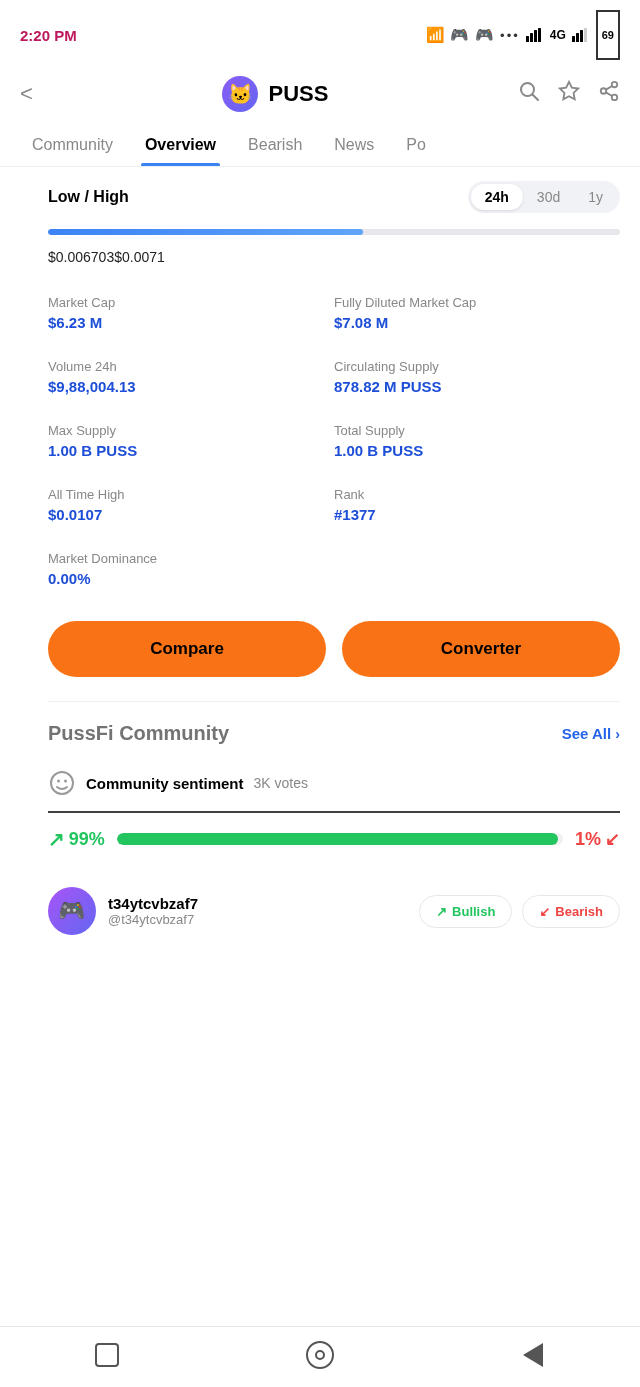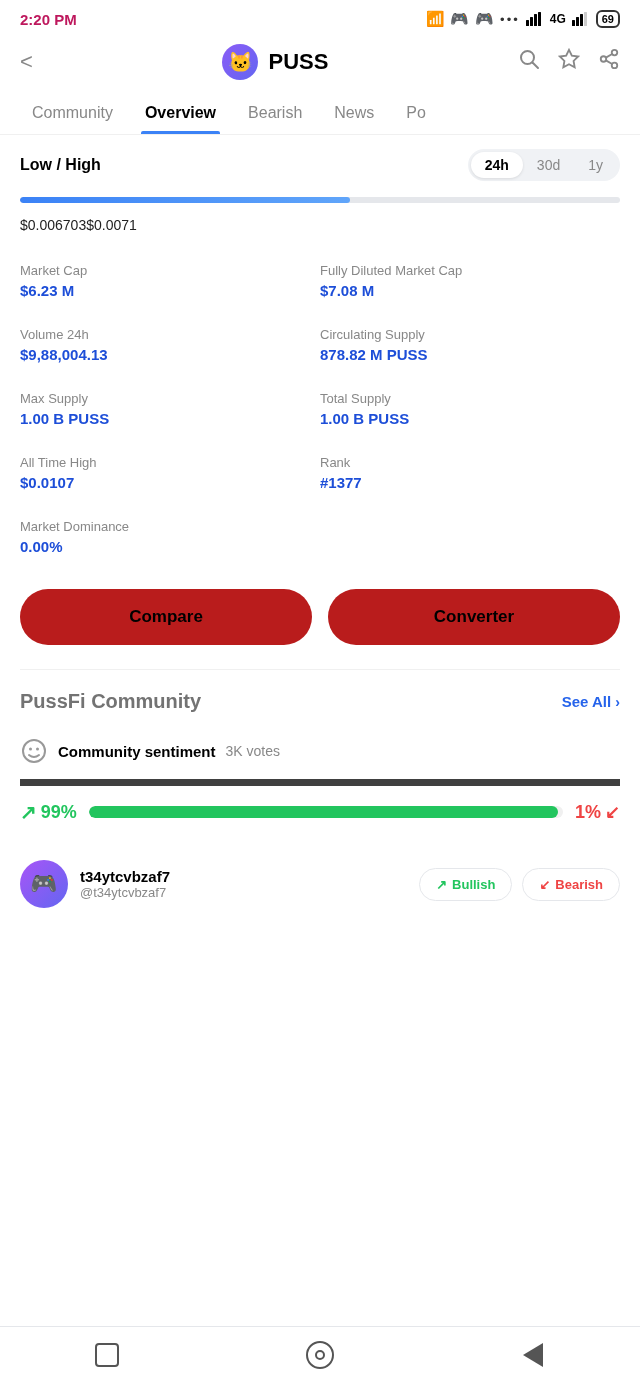--- a/index.html
+++ b/index.html
@@ -192,21 +192,21 @@
     
     .action-buttons {
       display: flex;
       gap: 16px;
       padding: 20px 20px 24px;
     }
     .action-btn {
       flex: 1;
       padding: 18px;
       border-radius: 50px;
-      background: #b91c1c;
+      background: #f97316;
       border: none;
       font-size: 17px;
       font-weight: 600;
       color: #000;
       cursor: pointer;
       text-align: center;
     }
 
     
     .community-section {
@@ -232,21 +232,21 @@
     .chevron-right {
       font-size: 14px;
     }
 
     
     .sentiment-row {
       display: flex;
       align-items: center;
       gap: 10px;
       padding: 8px 0 14px;
-      border-bottom: 7px solid #404040;
+      border-bottom: 2px solid #404040;
     }
     .sentiment-icon {
       width: 28px;
       height: 28px;
       display: flex;
       align-items: center;
       justify-content: center;
     }
     .sentiment-label {
       font-size: 15px;
@@ -392,20 +392,21 @@
     .nav-triangle {
       width: 0;
       height: 0;
       border-top: 12px solid transparent;
       border-bottom: 12px solid transparent;
       border-right: 20px solid #555;
     }
 
     .content-body {
       padding-bottom: 80px;
+      padding-left: 28px;
     }
 
     
     .divider {
       height: 1px;
       background: #f0f0f0;
       margin: 0 20px;
     }
   </style>
 </head>
@@ -425,21 +426,21 @@
       <rect x="12" y="0" width="3" height="14" fill="#000" rx="0.5"></rect>
     </svg>
     <span style="font-size:12px; font-weight:600;">4G</span>
     <svg width="18" height="14" viewBox="0 0 18 14">
       <rect x="0" y="8" width="3" height="6" fill="#000" rx="0.5"></rect>
       <rect x="4" y="5" width="3" height="9" fill="#000" rx="0.5"></rect>
       <rect x="8" y="2" width="3" height="12" fill="#000" rx="0.5"></rect>
       <rect x="12" y="0" width="3" height="14" fill="#ccc" rx="0.5"></rect>
     </svg>
     <span style="display:inline-flex; align-items:center; gap:2px;">
-      <span style="border:2px solid #333; border-radius:6px; padding:1px 4px; font-size:11px; font-weight:700;">69</span>
+      <span style="border:2px solid #333; border-radius:0; padding:17px 4px; font-size:11px; font-weight:700;">69</span>
     </span>
   </div>
 </div>
 
 <div class="header">
   <span class="header-back">&lt;</span>
   <div class="header-title">
     <div class="header-coin-icon">🐱</div>
     <span>PUSS</span>
   </div>

